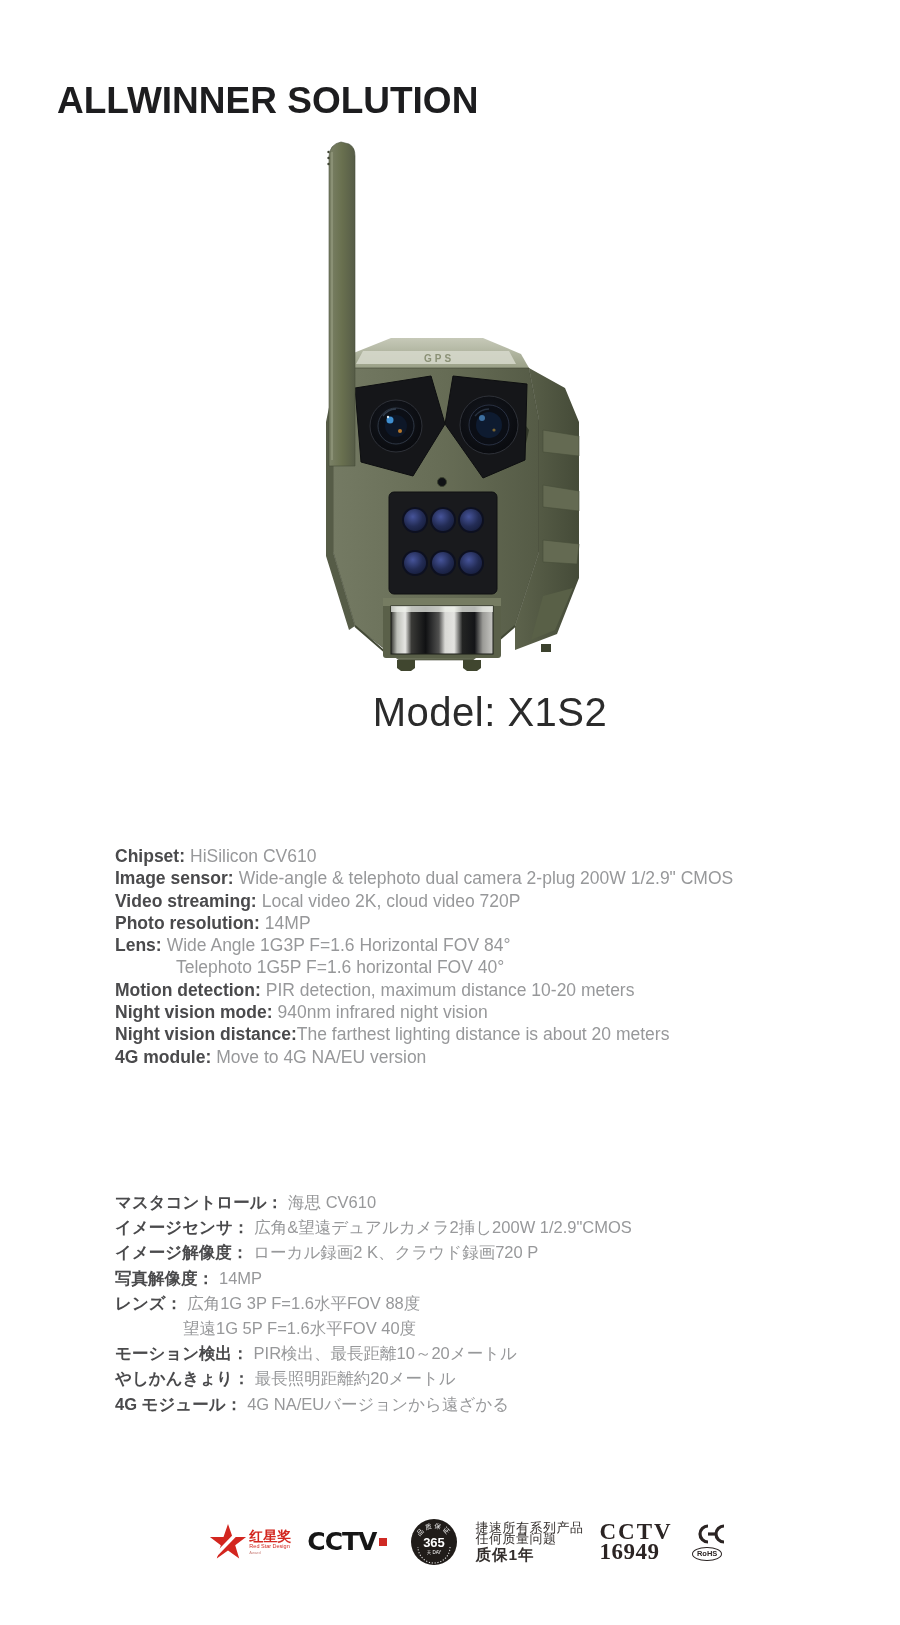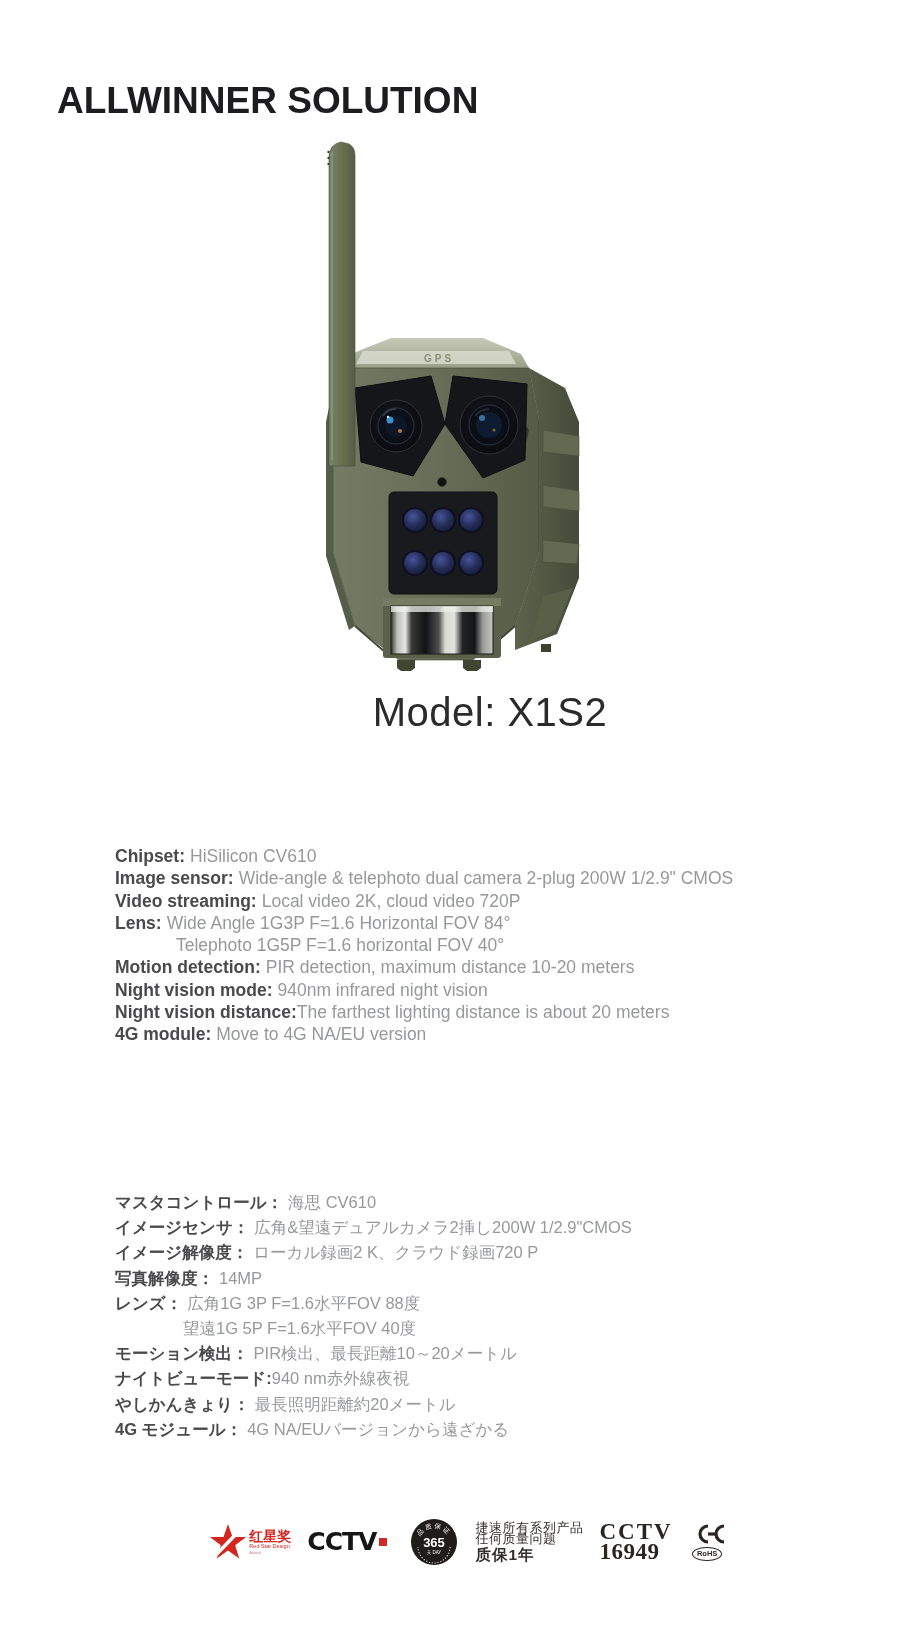--- a/index.html
+++ b/index.html
@@ -184,20 +184,21 @@
   <div class="model">Model: X1S2</div>
 
   <div class="specs en">
 
       <div class="spec-line"><span class="spec-label">Chipset:</span><span class="spec-value">HiSilicon CV610</span></div>
 
       <div class="spec-line"><span class="spec-label">Image sensor:</span><span class="spec-value">Wide-angle &amp; telephoto dual camera 2-plug 200W 1/2.9" CMOS</span></div>
 
       <div class="spec-line"><span class="spec-label">Video streaming:</span><span class="spec-value">Local video 2K, cloud video 720P</span></div>
 
+      <div class="spec-line"><span class="spec-label">Photo resolution:</span><span class="spec-value">14MP</span></div>
 
       <div class="spec-line"><span class="spec-label">Lens:</span><span class="spec-value">Wide Angle 1G3P F=1.6 Horizontal FOV 84°</span></div>
 
       <div class="spec-line indent"><span class="spec-value">Telephoto 1G5P F=1.6 horizontal FOV 40°</span></div>
 
       <div class="spec-line"><span class="spec-label">Motion detection:</span><span class="spec-value">PIR detection, maximum distance 10-20 meters</span></div>
 
       <div class="spec-line"><span class="spec-label">Night vision mode:</span><span class="spec-value">940nm infrared night vision</span></div>
 
       <div class="spec-line tight"><span class="spec-label">Night vision distance:</span><span class="spec-value">The farthest lighting distance is about 20 meters</span></div>
@@ -214,21 +215,20 @@
       <div class="spec-line"><span class="spec-label">イメージ解像度：</span><span class="spec-value">ローカル録画2 K、クラウド録画720 P</span></div>
 
       <div class="spec-line"><span class="spec-label">写真解像度：</span><span class="spec-value">14MP</span></div>
 
       <div class="spec-line"><span class="spec-label">レンズ：</span><span class="spec-value">広角1G 3P F=1.6水平FOV 88度</span></div>
 
       <div class="spec-line indent"><span class="spec-value">望遠1G 5P F=1.6水平FOV 40度</span></div>
 
       <div class="spec-line"><span class="spec-label">モーション検出：</span><span class="spec-value">PIR検出、最長距離10～20メートル</span></div>
 
-      <div class="spec-line tight"><span class="spec-label">ナイトビューモード:</span><span class="spec-value">940 nm赤外線夜視</span></div>
 
       <div class="spec-line"><span class="spec-label">やしかんきょり：</span><span class="spec-value">最長照明距離約20メートル</span></div>
 
       <div class="spec-line"><span class="spec-label">4G モジュール：</span><span class="spec-value">4G NA/EUバージョンから遠ざかる</span></div>
     </div>
 
   <div class="footer">
 
     <div class="redstar">
       <svg width="40" height="52" viewBox="0 0 40 52">

